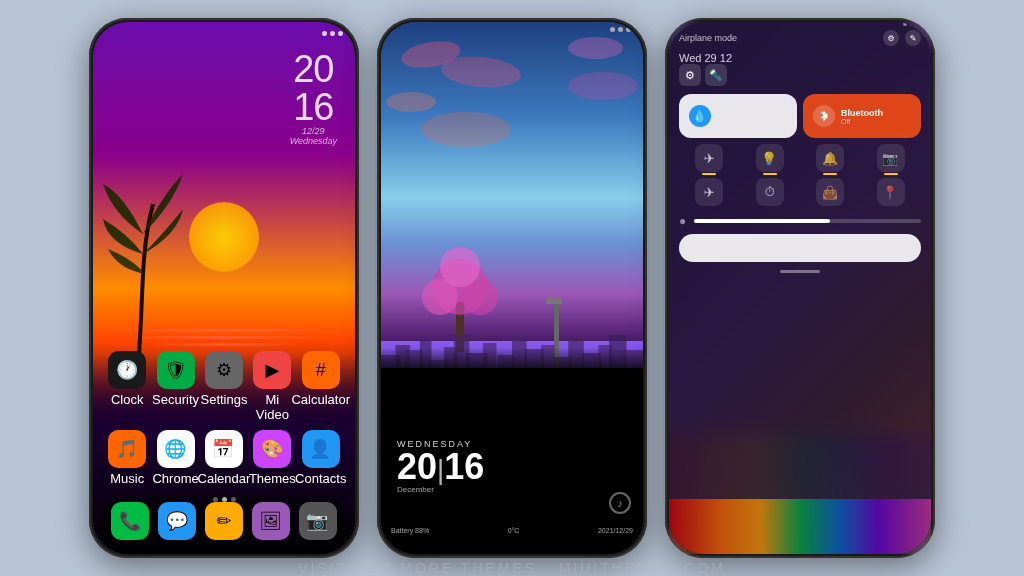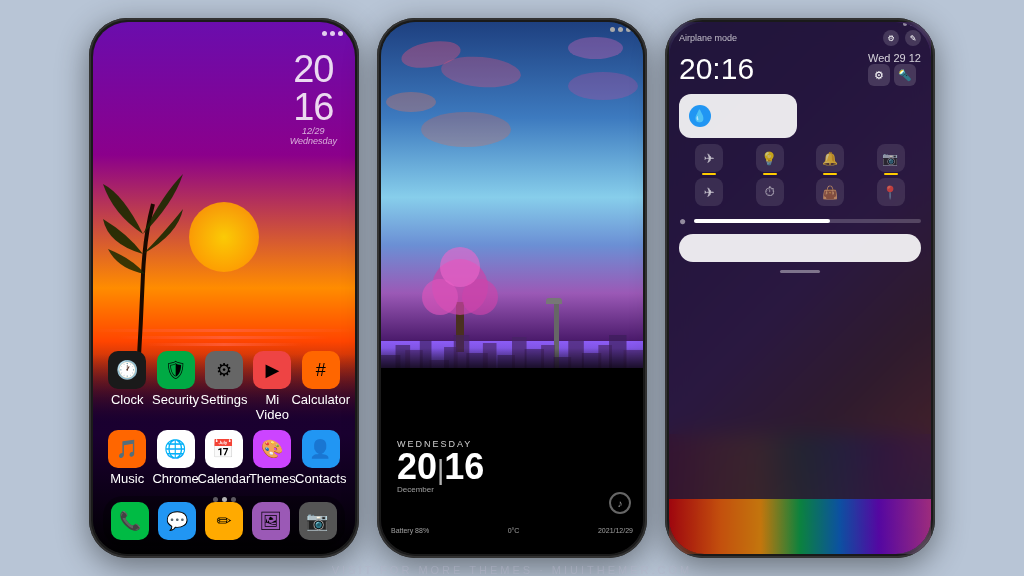--- a/index.html
+++ b/index.html
@@ -413,21 +413,21 @@
       opacity: 0.7;
       border-bottom-left-radius: 35px;
       border-bottom-right-radius: 35px;
     }
 
     
     .watermark {
       position: absolute;
       bottom: 0; left: 0; right: 0;
       text-align: center;
-      font-size: 11px;
+      font-size: 14px;
       color: rgba(180,180,200,0.5);
       letter-spacing: 3px;
       z-index: 100;
       pointer-events: none;
     }
   </style>
 </head>
 <body>
 
 <div class="phone">
@@ -665,23 +665,20 @@
 
           <div class="ctrl-header">
             <span class="ctrl-airplane">Airplane mode</span>
             <div class="ctrl-icons-right">
               <div class="ctrl-icon-sm">⚙</div>
               <div class="ctrl-icon-sm">✎</div>
             </div>
           </div>
 
           <div class="ctrl-time-row">
-            <div>
-              <div class="ctrl-time-big">20:16</div>
-            </div>
             <div style="text-align:right;">
               <div style="font-size:11px;color:rgba(255,255,255,0.8);">
                 <span>Wed</span> <span>29</span> <span>12</span>
               </div>
               <div class="ctrl-icons-top-right">
                 <div style="width:22px;height:22px;border-radius:6px;background:rgba(255,255,255,0.15);display:flex;align-items:center;justify-content:center;font-size:11px;color:#fff;">⚙</div>
                 <div style="width:22px;height:22px;border-radius:6px;background:rgba(255,255,255,0.15);display:flex;align-items:center;justify-content:center;font-size:11px;color:#fff;">🔦</div>
               </div>
             </div>
           </div>
@@ -689,20 +686,31 @@
           <div class="toggle-grid">
 
             <div class="toggle-tile active">
               <div class="tile-icon blue">💧</div>
               <div class="tile-text">
                 <div class="tile-name"></div>
                 <div class="tile-sub"></div>
               </div>
             </div>
 
+            <div class="toggle-tile inactive">
+              <div class="tile-icon" style="background:rgba(255,255,255,0.2);">
+                <svg width="12" height="14" viewBox="0 0 12 14" fill="white">
+                  <path d="M3 3L9 8L6 11V3L9 6L3 9" stroke="white" stroke-width="1.5" fill="none" stroke-linejoin="round"></path>
+                </svg>
+              </div>
+              <div class="tile-text">
+                <div class="tile-name">Bluetooth</div>
+                <div class="tile-sub">Off</div>
+              </div>
+            </div>
 
 
           </div>
 
           <div class="quick-icons">
             <div class="quick-icon-btn">
               ✈
               <div class="badge-line" style="background:#ffcc00;"></div>
             </div>
             <div class="quick-icon-btn">

